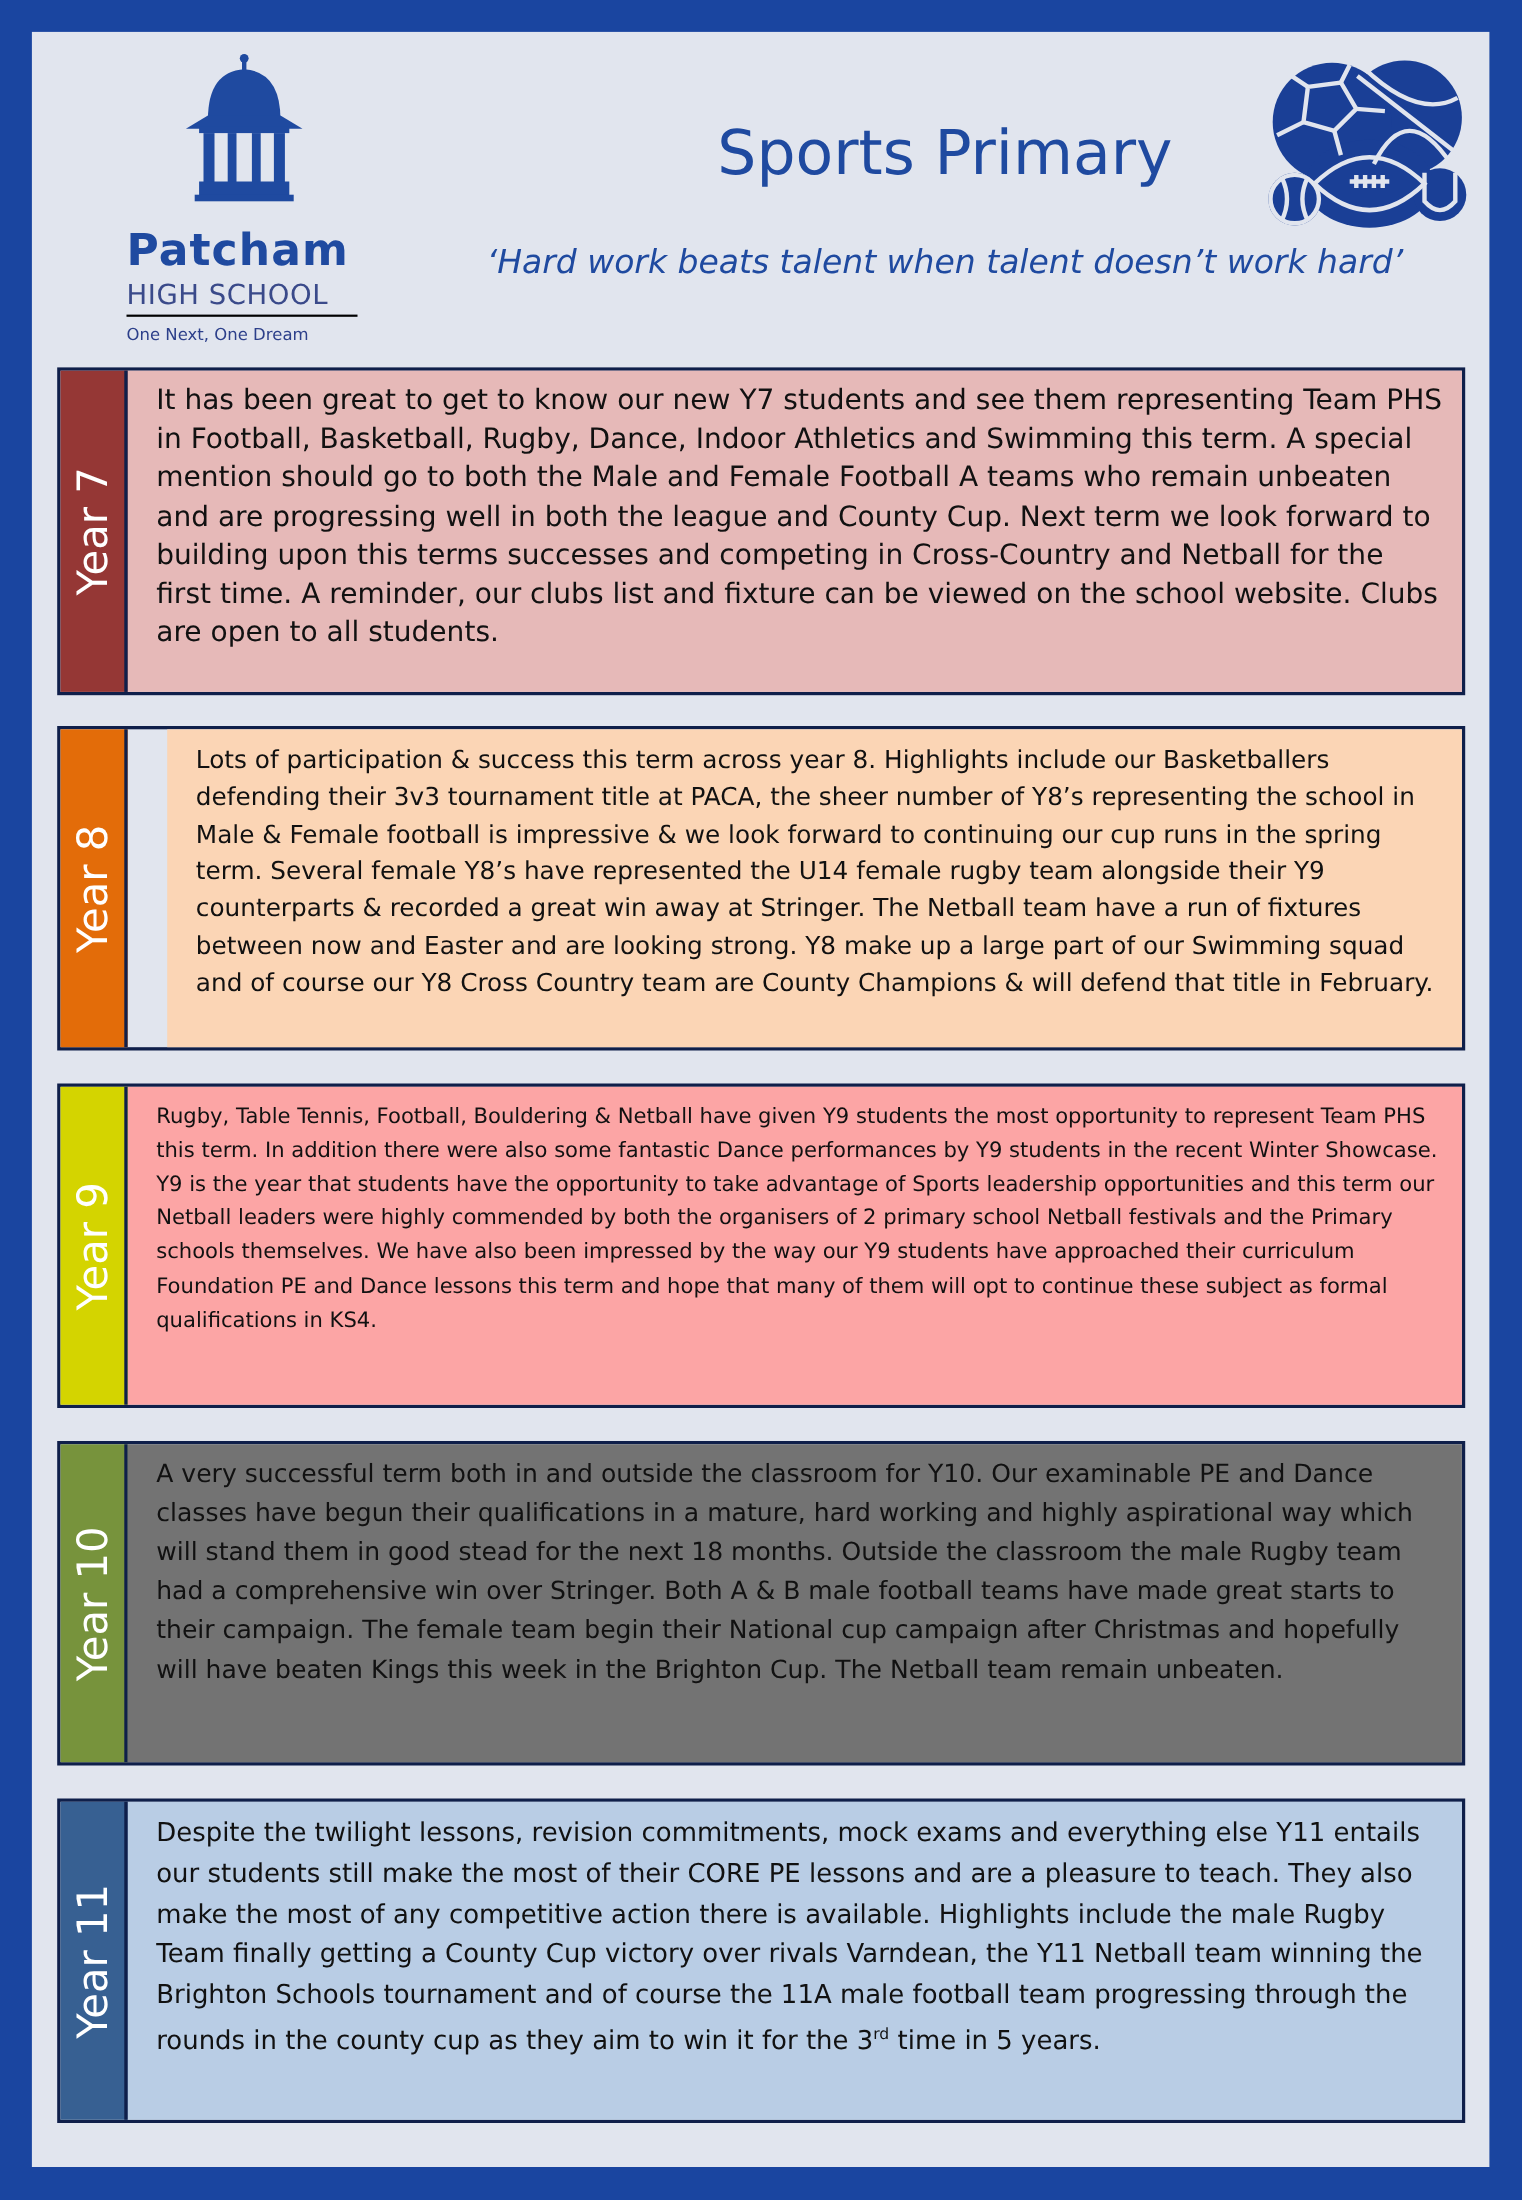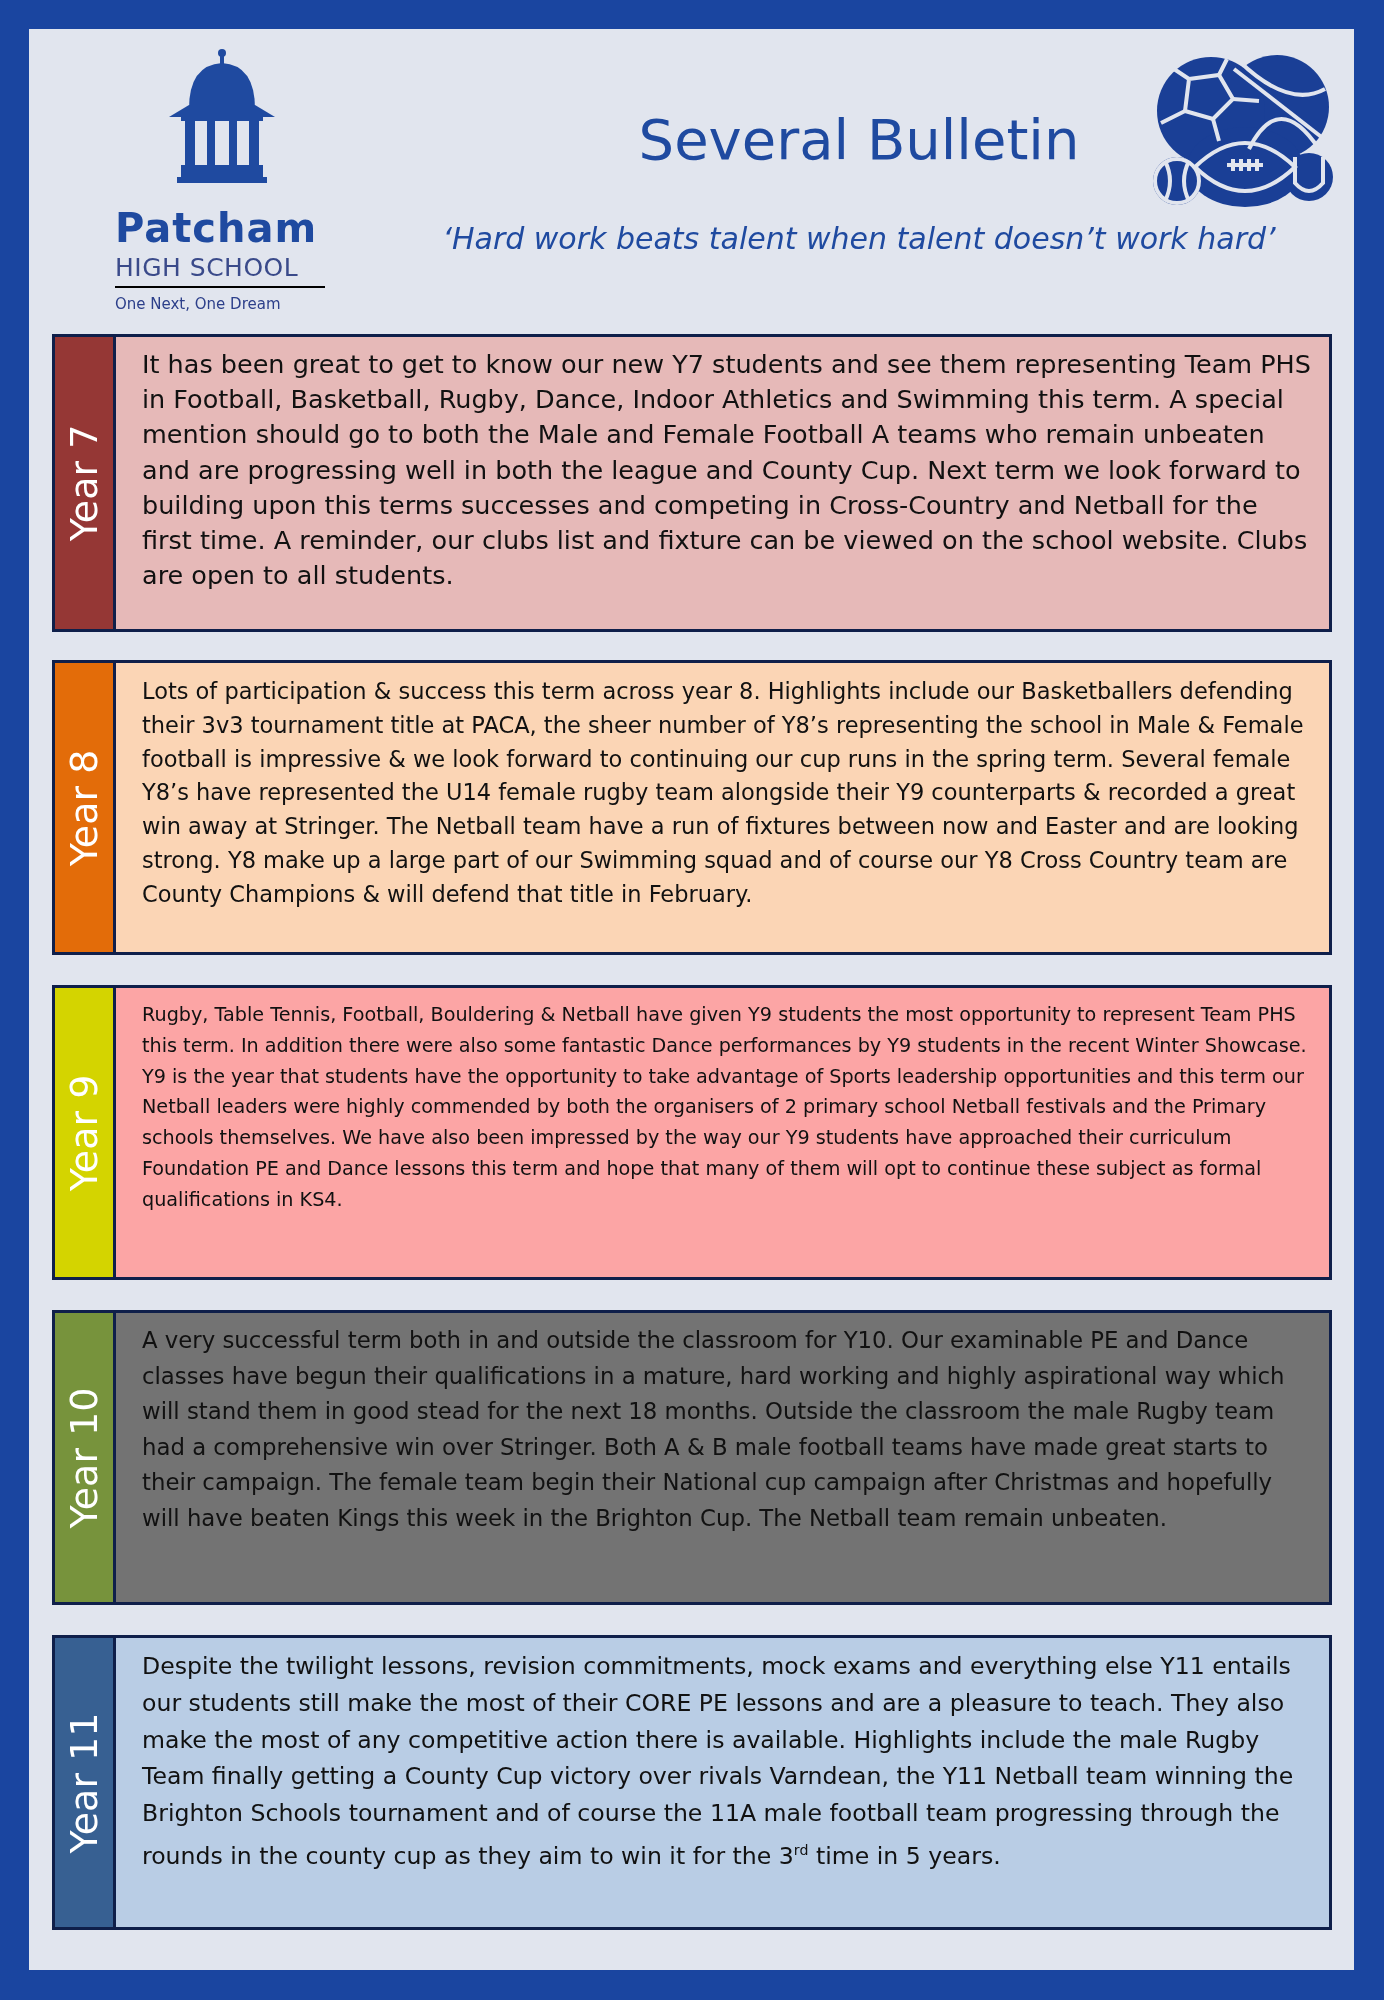--- a/index.html
+++ b/index.html
@@ -100,21 +100,21 @@
         <rect x="82" y="74" width="10" height="52"></rect>
         <rect x="14" y="118" width="82" height="14"></rect>
         <rect x="10" y="130" width="90" height="6"></rect>
       </g>
     </svg>
     <div class="name">Patcham</div>
     <div class="sub">HIGH SCHOOL</div>
     <div class="tag">One Next, One Dream</div>
   </div>
 
-  <div class="title">Several Bulletin</div>
+  <div class="title">Sports Primary</div>
   <div class="quote">‘Hard work beats talent when talent doesn’t work hard’</div>
 
   <svg class="sports-icon" width="190" height="160" viewBox="0 0 190 160">
     <g fill="#1a3f96">
       <circle cx="128" cy="58" r="52"></circle>
       <circle cx="62" cy="62" r="54"></circle>
       <ellipse cx="96" cy="118" rx="58" ry="40"></ellipse>
       <circle cx="28" cy="132" r="24"></circle>
       <circle cx="160" cy="128" r="24"></circle>
     </g>
@@ -138,21 +138,21 @@
     </div>
     <div class="body" style="background:#e6b9b8;font-size:25.5px;line-height:35.2px;">
       <p>It has been great to get to know our new Y7 students and see them representing Team PHS in Football, Basketball, Rugby, Dance, Indoor Athletics and Swimming this term. A special mention should go to both the Male and Female Football A teams who remain unbeaten and are progressing well in both the league and County Cup. Next term we look forward to building upon this terms successes and competing in Cross-Country and Netball for the first time. A reminder, our clubs list and fixture can be viewed on the school website. Clubs are open to all students.</p>
     </div>
   </div>
 
   <div class="box" style="top:631px;height:295px;">
     <div class="label" style="background:#e36c09;">
       <span>Year 8</span>
     </div>
-    <div class="body" style="background:#fbd5b5;font-size:22.5px;line-height:33.8px;padding-top:12px;">
+    <div class="body" style="background:#fbd5b5;font-size:22.5px;line-height:33.8px;padding-top:12px;margin-left:36px;">
       <p>Lots of participation &amp; success this term across year 8. Highlights include our Basketballers defending their 3v3 tournament title at PACA, the sheer number of Y8’s representing the school in Male &amp; Female football is impressive &amp; we look forward to continuing our cup runs in the spring term. Several female Y8’s have represented the U14 female rugby team alongside their Y9 counterparts &amp; recorded a great win away at Stringer. The Netball team have a run of fixtures between now and Easter and are looking strong. Y8 make up a large part of our Swimming squad and of course our Y8 Cross Country team are County Champions &amp; will defend that title in February.</p>
     </div>
   </div>
 
   <div class="box" style="top:956px;height:295px;">
     <div class="label" style="background:#d4d400;">
       <span>Year 9</span>
     </div>
     <div class="body" style="background:#fca5a5;font-size:19.2px;line-height:30.8px;padding-top:12px;">
       <p>Rugby, Table Tennis, Football, Bouldering &amp; Netball have given Y9 students the most opportunity to represent Team PHS this term. In addition there were also some fantastic Dance performances by Y9 students in the recent Winter Showcase. Y9 is the year that students have the opportunity to take advantage of Sports leadership opportunities and this term our Netball leaders were highly commended by both the organisers of 2 primary school Netball festivals and the Primary schools themselves. We have also been impressed by the way our Y9 students have approached their curriculum Foundation PE and Dance lessons this term and hope that many of them will opt to continue these subject as formal qualifications in KS4.</p>

